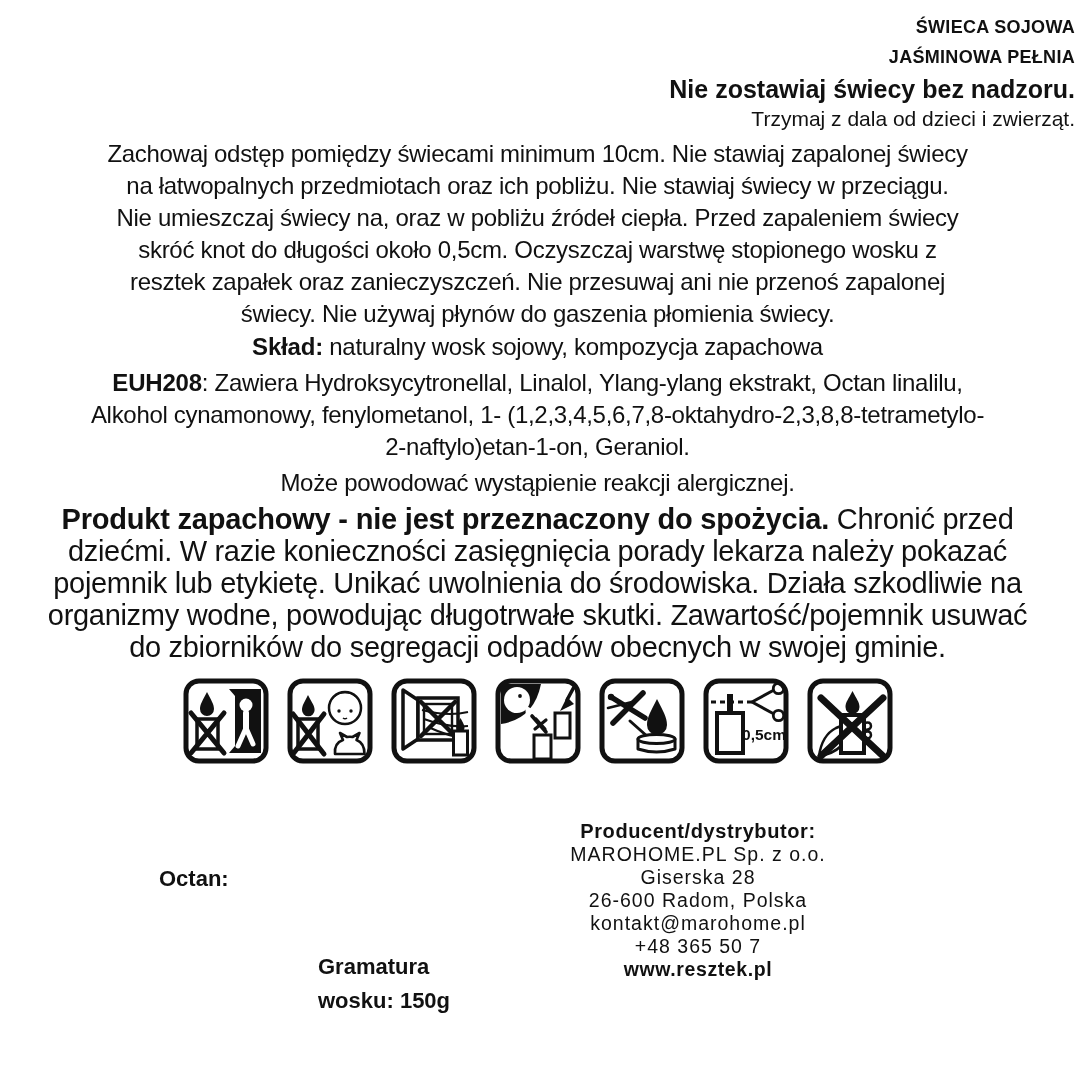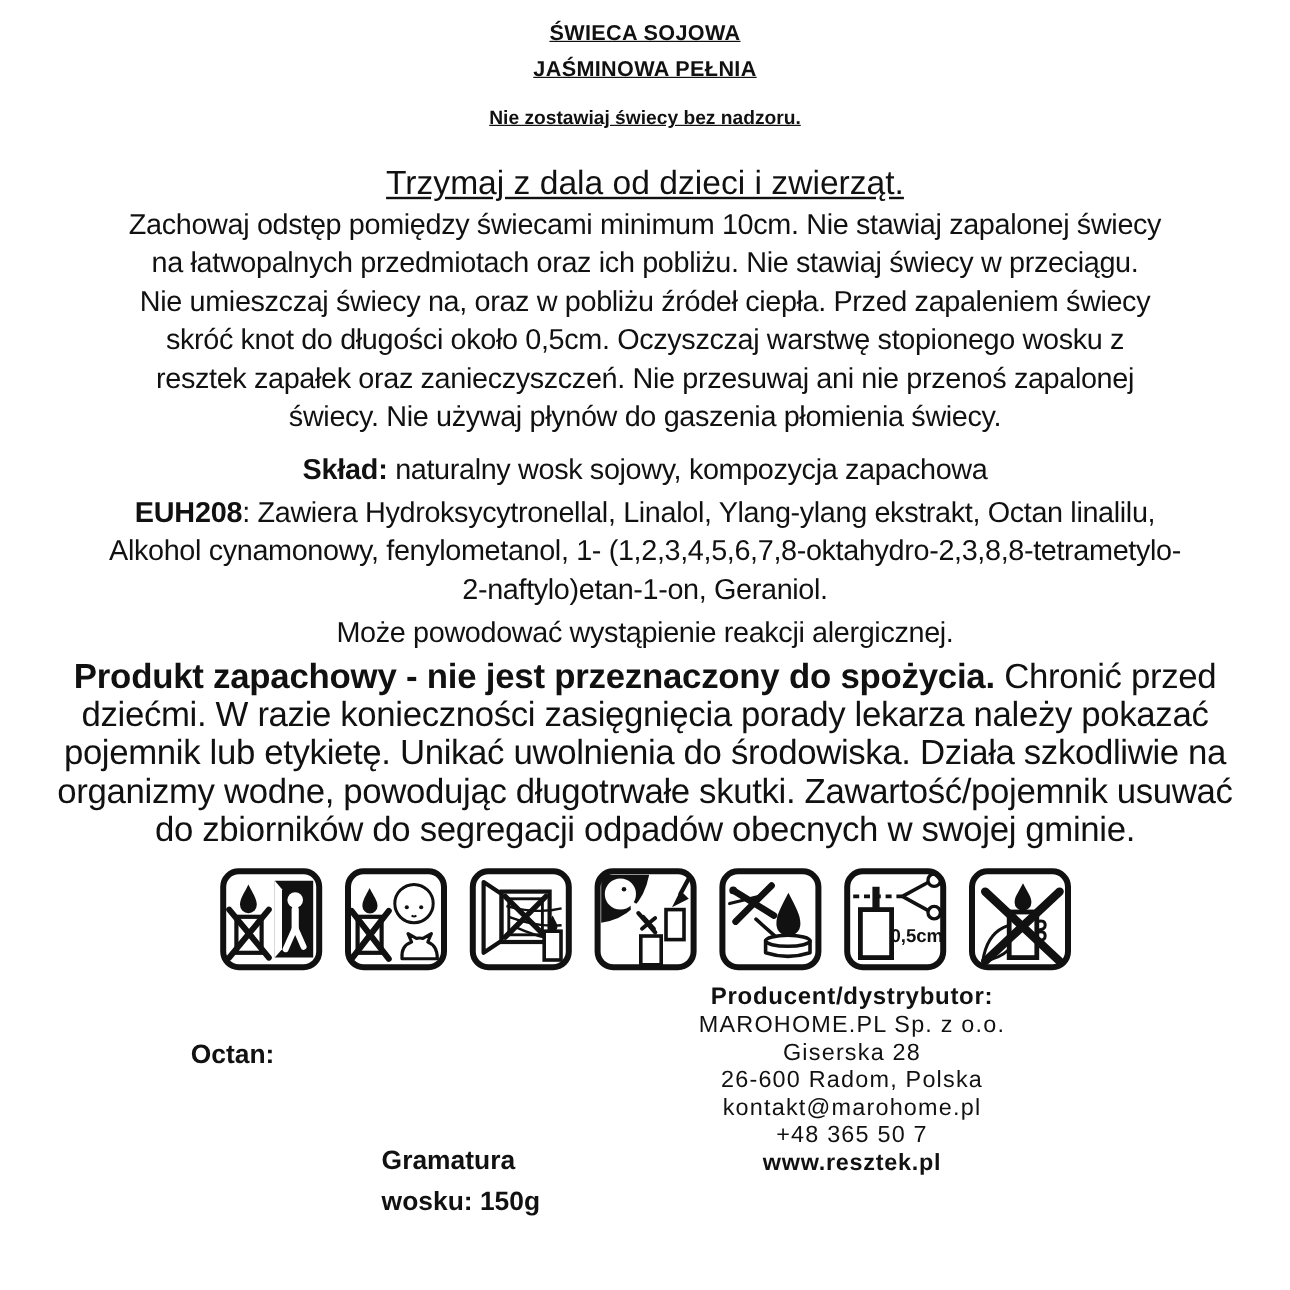--- a/index.html
+++ b/index.html
@@ -3,44 +3,44 @@
 <meta charset="utf-8">
 <style>
   html,body{margin:0;padding:0;background:#fff;}
   .label{
     position:relative;
     width:1075px;height:1075px;
     background:#fff;color:#111;
     font-family:"Liberation Sans", sans-serif;
     overflow:hidden;
   }
-  .center{text-align:center;text-decoration:underline;}
+  .center{text-align:right;}
   .title-block{padding-top:12px;font-weight:bold;font-size:18px;line-height:30px;letter-spacing:.3px;}
-  .warn-bold{margin-top:12px;font-weight:bold;font-size:16px;line-height:30px;}
-  .warn-line{font-size:28px;line-height:30px;margin-top:24px;}
+  .warn-bold{margin-top:2px;font-weight:bold;font-size:25px;line-height:30px;}
+  .warn-line{font-size:21px;line-height:30px;}
   .para{
     margin:4px auto 0 auto;
     font-size:24px;line-height:32px;letter-spacing:-.3px;
     text-align:center;
   }
   .safety{width:862px;}
-  .sklad{width:900px;margin-top:12px;}
+  .sklad{width:900px;margin-top:1px;}
   .euh{width:906px;}
   .allergy{width:906px;text-align:center;}
   .product{width:1002px;font-size:29px;}
   b.lead{font-weight:bold;letter-spacing:-.2px;}
   .picto-row{
     margin-top:14px;
     display:flex;justify-content:center;gap:16px;
   }
   .picto{display:block;}
   .footer{position:absolute;left:0;top:0;width:100%;height:100%;pointer-events:none;}
   .seria{position:absolute;left:159px;top:866px;font-weight:bold;font-size:22px;}
   .producer{
-    position:absolute;left:460px;top:820px;width:500px;
+    position:absolute;left:448px;top:820px;width:500px;
     text-align:center;font-size:19.5px;line-height:23px;letter-spacing:1px;
   }
   .producer .head{font-weight:bold;font-size:20px;letter-spacing:.6px;}
   .producer .site{font-weight:bold;letter-spacing:.6px;}
   .gramatura{
     position:absolute;left:318px;top:950px;
     font-weight:bold;font-size:22px;line-height:34px;
   }
   svg text{font-family:"Liberation Sans", sans-serif;}
 </style>

